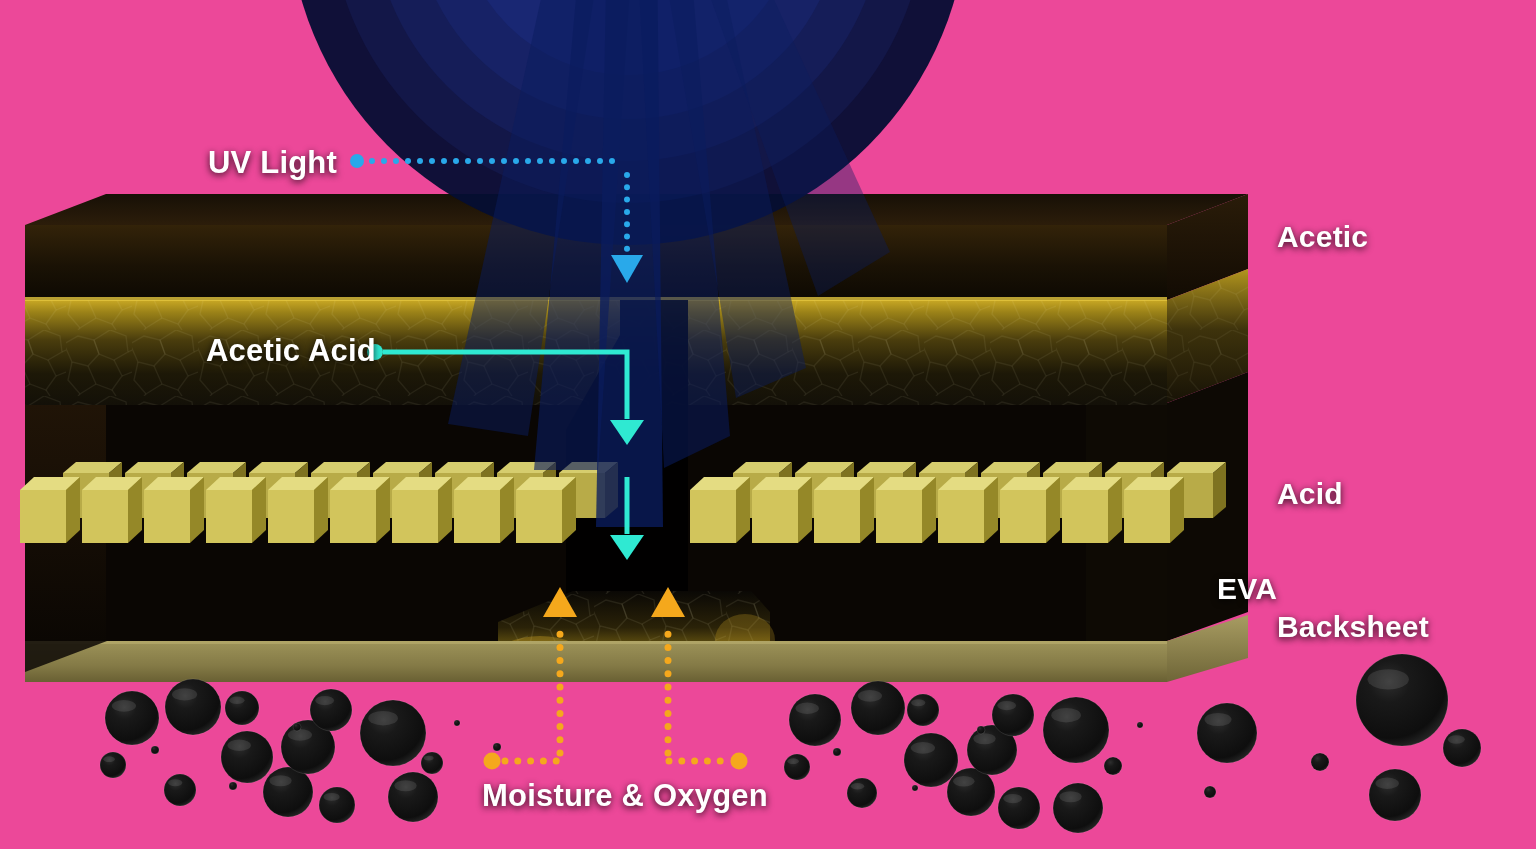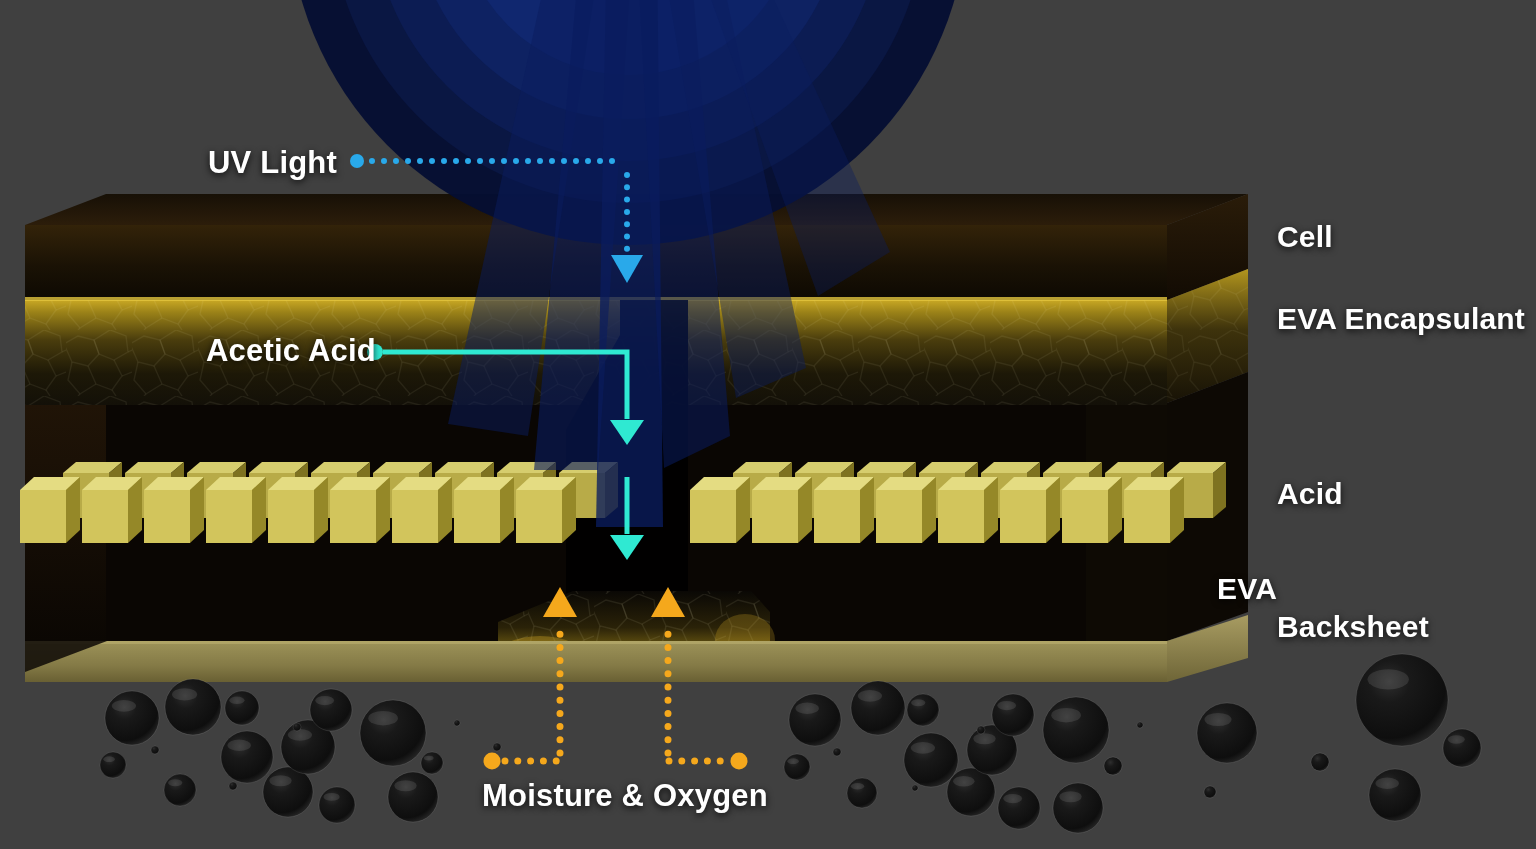--- a/index.html
+++ b/index.html
@@ -1,17 +1,17 @@
 <!DOCTYPE html>
 <html><head>
 <meta charset="utf-8">
 <style>
   html,body{margin:0;padding:0;background:#000;}
   .stage{
-    position:relative;width:1536px;height:849px;background:#404040;overflow:hidden;
+    position:relative;width:1536px;height:849px;background:#ec4899;overflow:hidden;
     font-family:"Liberation Sans", sans-serif;
     text-decoration:underline;
     --uv:#29a9ea; --acid:#2fe9d2; --orange:#f5a81c; --text:#fff;
   }
   .stage svg{position:absolute;left:0;top:0;}
   .lbl{
     position:absolute;color:var(--text);font-weight:bold;font-size:31px;
     transform:translateY(-52%);white-space:nowrap;letter-spacing:.2px;
     text-shadow:0 2px 7px rgba(0,0,0,.85);
   }
@@ -340,18 +340,17 @@
       <path d="M668,753 V622" style="stroke:var(--orange)" stroke-width="7" stroke-linecap="round" stroke-dasharray="0 13.2" fill="none"></path>
       <polygon points="560,587 543,617 577,617" style="fill:var(--orange)"></polygon>
       <polygon points="668,587 651,617 685,617" style="fill:var(--orange)"></polygon>
     </g>
   </svg>
 
   <div class="lbl" style="left:208px;top:164px">UV Light</div>
   <div class="lbl" style="left:482px;top:797px">Moisture &amp; Oxygen</div>
   <div class="lbl" style="left:206px;top:352px">Acetic Acid</div>
 
-  <div class="lbl small" style="left:1277px;top:238px">Cell</div>
-  <div class="lbl small" style="left:1277px;top:320px">EVA Encapsulant</div>
+  <div class="lbl small" style="left:1277px;top:238px">Acetic</div>
   <div class="lbl small" style="left:1277px;top:495px">Acid</div>
   <div class="lbl small" style="left:1217px;top:590px">EVA</div>
   <div class="lbl small" style="left:1277px;top:628px">Backsheet</div>
 </div>
 
 </body></html>

